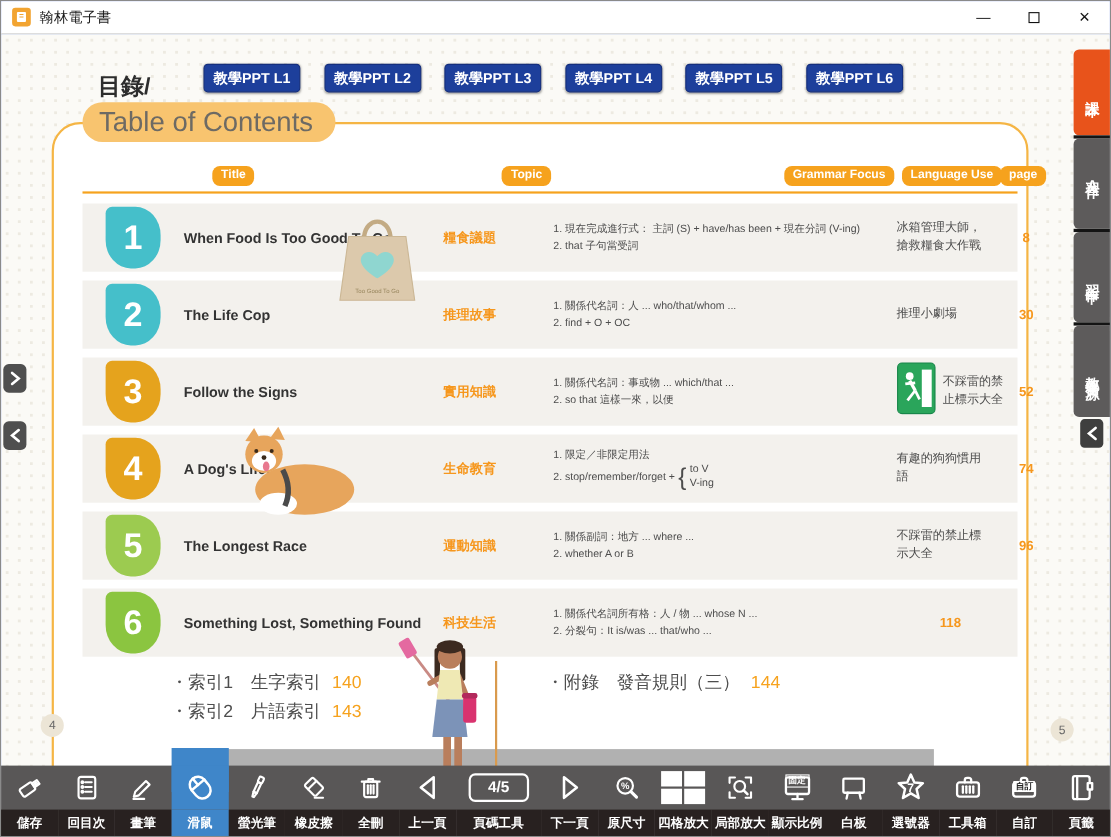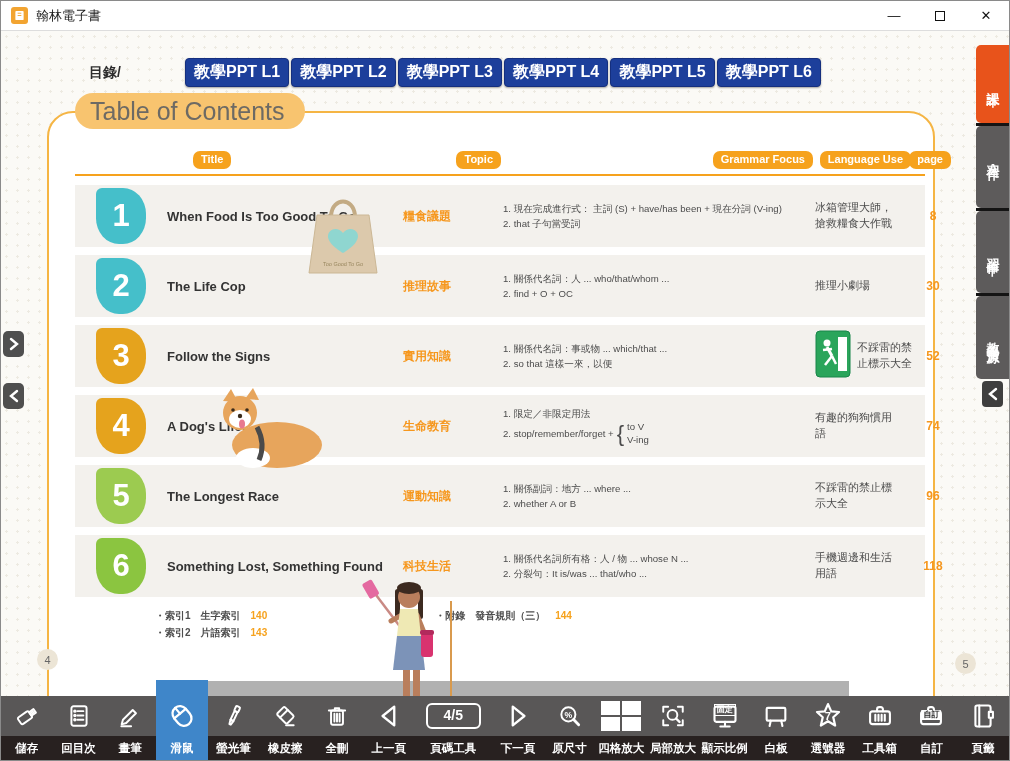--- a/index.html
+++ b/index.html
@@ -17,23 +17,23 @@
   .win-btn{width:46px;height:30px;border:0;background:transparent;color:#111;font-size:13px;
            display:flex;align-items:center;justify-content:center;cursor:pointer;padding:0;}
   .max-glyph{width:10px;height:10px;border:1.3px solid #111;display:inline-block;}
 
   
   .content{position:absolute;top:30px;left:0;right:0;bottom:0;background-color:#fbfaf6;
            background-image:radial-gradient(#edeae1 1.3px,transparent 1.3px);background-size:11px 11px;}
 
   .ppt-row{position:absolute;top:27px;left:184px;width:636px;display:flex;justify-content:space-between;z-index:3;}
   .ppt-btn{background:#1d3f9b;border:1px solid #152f7e;border-radius:4px;color:#fff;font-weight:bold;
-           font-size:16px;padding:3px 8px;box-shadow:0 1px 2px rgba(0,0,0,.35);cursor:pointer;white-space:nowrap;}
-
-  .breadcrumb{position:absolute;top:33px;left:88px;font-size:14px;font-weight:bold;color:#2d2d2d;z-index:3;}
+           font-size:13px;padding:3px 8px;box-shadow:0 1px 2px rgba(0,0,0,.35);cursor:pointer;white-space:nowrap;}
+
+  .breadcrumb{position:absolute;top:33px;left:88px;font-size:21px;font-weight:bold;color:#2d2d2d;z-index:3;}
   .toc-pill{position:absolute;top:62px;left:74px;width:230px;height:36px;background:#f8c46f;
             border-radius:18px;display:flex;align-items:center;padding-left:15px;z-index:3;
             font-size:25px;color:#6d6a64;}
 
   .card{position:absolute;top:80px;left:46px;width:888px;height:671px;background:#fff;
         border:2px solid #f5b544;border-radius:26px;z-index:1;padding:38px 6px 0 24px;}
 
   .grid6{display:grid;grid-template-columns:92px 236px 100px 312px 98px 40px;}
   .header-grid{height:18px;align-items:center;}
   .hb-wrap{display:flex;justify-content:flex-end;}
@@ -50,21 +50,21 @@
   .unit-topic{font-weight:bold;font-size:12px;color:#f6971d;}
   .g-line{font-size:9.6px;color:#4c4c4c;line-height:1.6;white-space:nowrap;}
   .g-brace-line{display:flex;align-items:center;gap:3px;}
   .brace{font-size:22px;font-weight:200;color:#4c4c4c;line-height:1;}
   .brace-opts{display:flex;flex-direction:column;font-size:9.6px;color:#4c4c4c;line-height:1.3;}
   .unit-lang{font-size:11px;color:#4c4c4c;line-height:1.45;display:flex;align-items:center;gap:6px;}
   .lang-text{display:block;max-width:82px;}
   .unit-page{font-weight:bold;font-size:12px;color:#f6971d;text-align:center;}
 
   .index-section{display:flex;padding-left:82px;margin-top:10px;}
-  .index-line{font-size:10px;font-weight:bold;color:#4e4e4e;line-height:1.7;}
+  .index-line{font-size:16px;font-weight:normal;color:#4e4e4e;line-height:1.7;}
   .index-num{color:#f6a21d;margin-left:10px;}
   .index-right{margin-left:168px;}
 
   .corner-page{position:absolute;width:21px;height:21px;border-radius:50%;background:#ece5d6;
                color:#666;font-size:11px;display:flex;align-items:center;justify-content:center;z-index:2;}
 
   
   .illo{position:absolute;z-index:2;}
 
   .gray-bar{position:absolute;left:172px;top:650px;width:676px;height:17px;background:rgba(158,158,158,.8);z-index:3;}
@@ -260,23 +260,20 @@
       <div class="grid6 unit-row">
         <div class="unit-num" style="background: rgb(139, 197, 64);">
             <span>6</span>
           </div>
         <div class="unit-title">Something Lost, Something Found</div>
         <div class="unit-topic">科技生活</div>
         <div class="unit-grammar">
           <div class="g-line">1. 關係代名詞所有格：人 / 物 ... whose N ...</div>
           <div class="g-line">2. 分裂句：It is/was ... that/who ...</div>
         </div>
-        <div class="unit-lang">
-            <span class="lang-text">手機週邊和生活用語</span>
-          </div>
         <div class="unit-page">118</div>
       </div>
 
       <div class="index-section">
         <div class="index-left">
           <div class="index-line"><span>・索引1　生字索引</span><span class="index-num">140</span></div>
           <div class="index-line"><span>・索引2　片語索引</span><span class="index-num">143</span></div>
         </div>
         <div class="index-right">
           <div class="index-line"><span>・附錄　發音規則（三）</span><span class="index-num">144</span></div>

